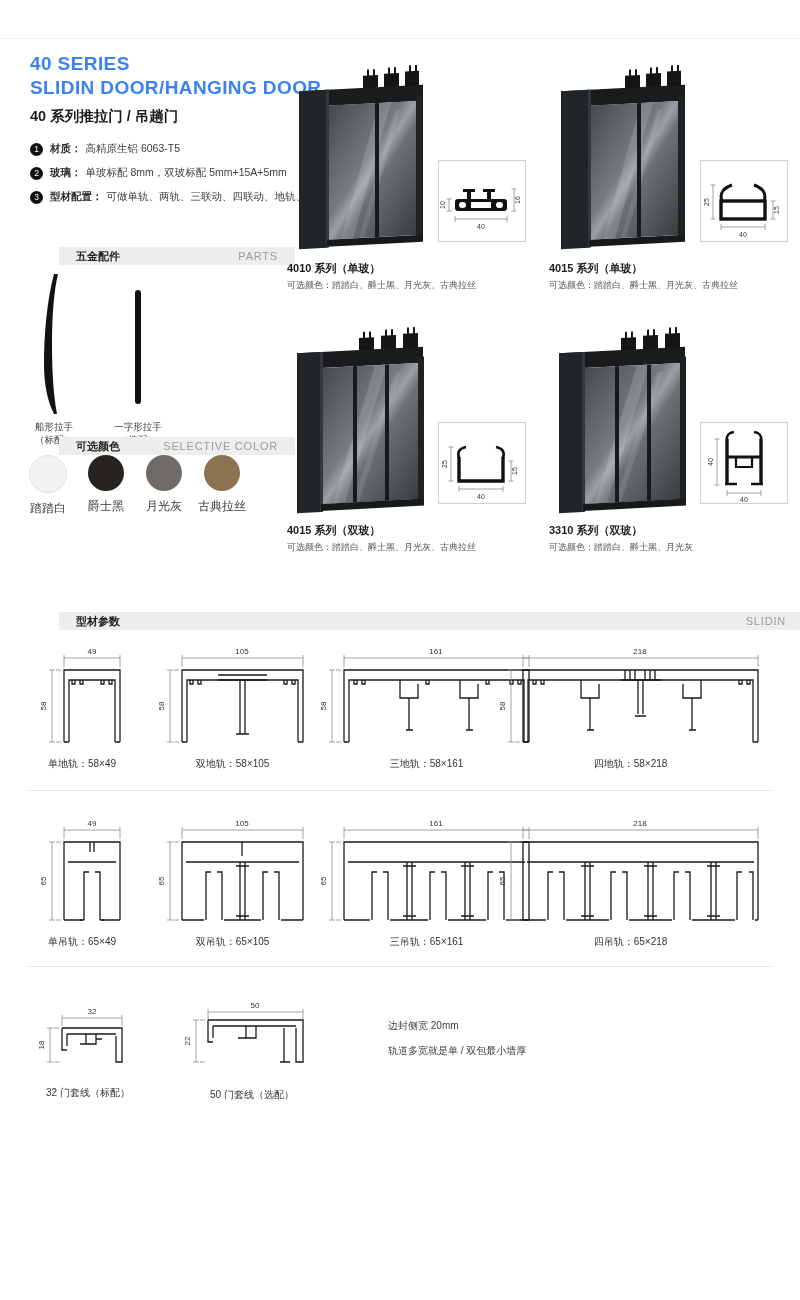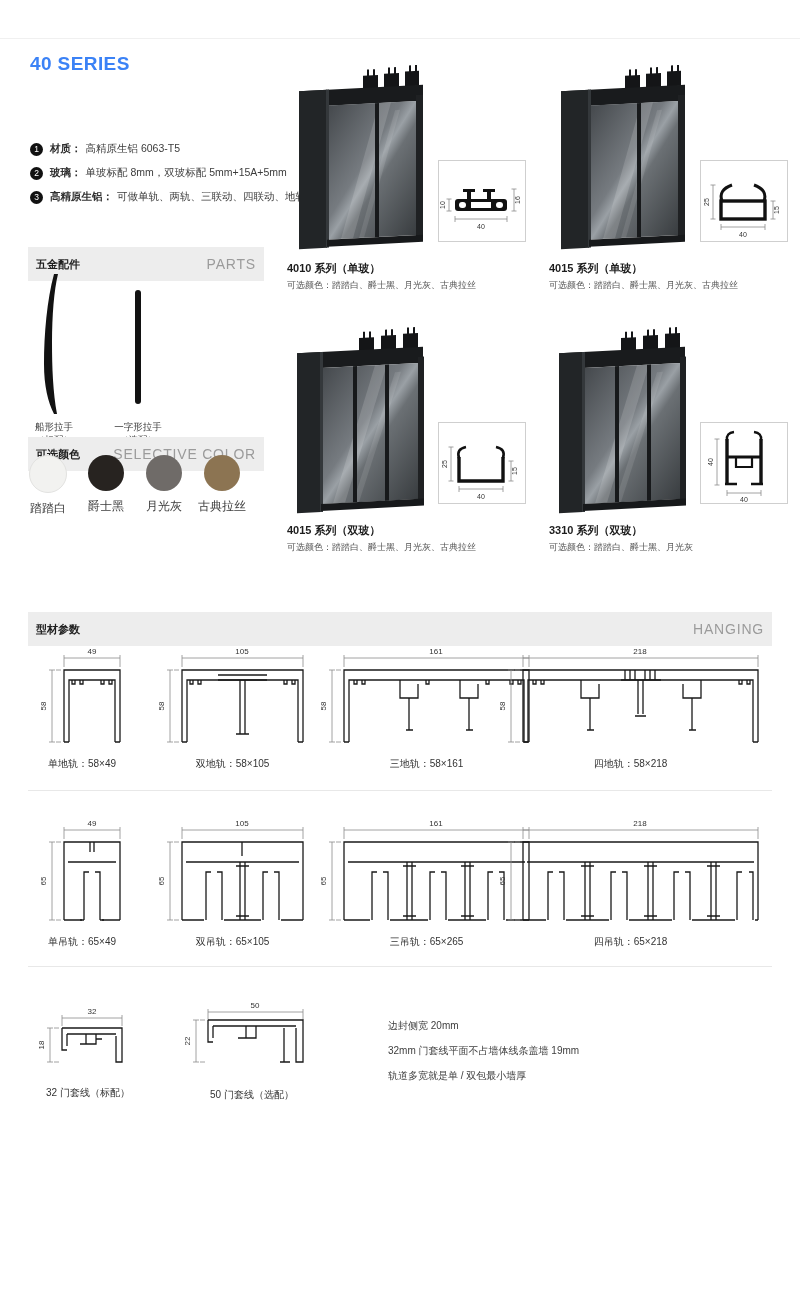--- a/index.html
+++ b/index.html
@@ -12,23 +12,23 @@
   .title-block{left:30px;top:52px;}
   .t-en{font-size:19px;font-weight:700;letter-spacing:.4px;color:#3b82f6;line-height:24px;}
   .t-cn{font-size:14.5px;font-weight:700;color:#1b1b1b;margin-top:7px;}
   
   .specs{left:30px;top:142px;}
   .spec{display:flex;align-items:center;margin-bottom:10px;font-size:10.5px;color:#3c3c3c;}
   .num{display:inline-flex;align-items:center;justify-content:center;width:13px;height:13px;border-radius:50%;
        background:#111;color:#fff;font-size:8.5px;margin-right:7px;flex:0 0 13px;}
   .spec b{font-weight:700;margin-right:4px;color:#2e2e2e;}
   
-  .bar{height:34px;background:#ededed;display:flex;align-items:center;justify-content:space-between;padding:0 8px;box-sizing:border-box;}
+  .bar{height:18px;background:#ededed;display:flex;align-items:center;justify-content:space-between;padding:0 17px;box-sizing:border-box;margin-left:31px;}
   .bar .cn{font-size:11px;font-weight:700;color:#1f1f1f;}
-  .bar .en{font-size:14px;color:#9b9b9b;letter-spacing:.8px;}
+  .bar .en{font-size:11px;color:#9b9b9b;letter-spacing:.8px;}
   .parts-bar{left:28px;top:247px;width:236px;}
   .colors-bar{left:28px;top:437px;width:236px;text-align:right;}
   .profile-bar{left:28px;top:612px;width:744px;}
   
   .handle-label{font-size:9.5px;color:#3c3c3c;text-align:center;line-height:13px;}
   
   .swatch{width:36px;height:36px;border-radius:50%;}
   .swatch-label{font-size:12px;color:#3c3c3c;text-align:center;margin-top:7px;white-space:nowrap;}
   .swatch-cell{position:absolute;top:455px;width:56px;display:flex;flex-direction:column;align-items:center;}
   
@@ -108,36 +108,38 @@
         <rect x="38" y="176" width="103" height="7" fill="#17191b"></rect>
       </g>
     </symbol>
   </defs>
 </svg>
 
 <div class="abs topline"></div>
 
 <div class="abs title-block">
   <div class="t-en">40 SERIES</div>
+  <div class="t-en">SLIDIN DOOR/HANGING DOOR</div>
+  <div class="t-cn">40 系列推拉门 / 吊趟门</div>
 </div>
 
 <div class="abs specs">
   <div class="spec">
     <span class="num">1</span>
     <b>材质：</b>
     <span>高精原生铝 6063-T5</span>
   </div>
   <div class="spec">
     <span class="num">2</span>
     <b>玻璃：</b>
     <span>单玻标配 8mm，双玻标配 5mm+15A+5mm</span>
   </div>
   <div class="spec">
     <span class="num">3</span>
-    <b>高精原生铝：</b>
+    <b>型材配置：</b>
     <span>可做单轨、两轨、三联动、四联动、地轨、吊轨</span>
   </div>
 </div>
 
 <div class="abs bar parts-bar">
   <span class="cn">五金配件</span>
   <span class="en">PARTS</span>
 </div>
 <svg class="abs" style="left:42px;top:272px" width="20" height="145">
   <path d="M12,2 C5,28 2,62 2,92 C2,114 6,130 12,142 L15,142 C11,120 10,96 10,70 C10,44 12,18 16,2 Z" fill="#121212"></path>
@@ -257,21 +259,21 @@
         <text class="sm" transform="rotate(-90 12 39)" x="12" y="39" text-anchor="middle">40</text>
       </svg>
     </div>
     <div class="p-name">3310 系列（双玻）</div>
     <div class="p-colors">可选颜色：踏踏白、爵士黑、月光灰</div>
   </div>
 </div>
 
 <div class="abs bar profile-bar">
   <span class="cn">型材参数</span>
-  <span class="en">HANGING</span>
+  <span class="en">SLIDIN</span>
 </div>
 
 <div class="abs" style="left:38px;top:644px">
   <svg width="88" height="106">
     <path class="dim" d="M26,14 H82 M26,11 V17 M82,11 V17 M26,17 V23 M82,17 V23 M14,26 V98 M11,26 H17 M11,98 H17 M18,26 H23 M18,98 H23"></path>
     <text x="54" y="10" text-anchor="middle">49</text>
     <text transform="rotate(-90 8 62)" x="8" y="62" text-anchor="middle">58</text>
     <path class="draw" d="M26,98 V26 H82 V98 M31,98 V36 H77 V98 M26,98 h5 M82,98 h-5"></path>
     <path class="draw" d="M34,36 v4 h3 v-4 m5,0 v4 h3 v-4 M63,36 v4 h3 v-4 m5,0 v4 h3 v-4"></path>
   </svg>
@@ -346,21 +348,21 @@
 
 <div class="abs" style="left:318px;top:816px">
   <svg width="217" height="112">
     <path class="dim" d="M26,14 H211 M26,11 V17 M211,11 V17 M26,17 V23 M211,17 V23 M14,26 V104 M11,26 H17 M11,104 H17 M18,26 H23 M18,104 H23"></path>
     <text x="118" y="10" text-anchor="middle">161</text>
     <text transform="rotate(-90 8 65)" x="8" y="65" text-anchor="middle">65</text>
     <path class="draw" d="M26,104 V26 H211 V104 M26,104 H52 M72,104 H110 M130,104 H168 M188,104 H211"></path>
     <path class="draw" d="M30,46 H207 M54,104 V56 h5 M70,104 V56 h-5 M112,104 V56 h5 M128,104 V56 h-5 M170,104 V56 h5 M186,104 V56 h-5"></path>
     <path class="draw" d="M89,46 V104 M94,46 V104 M85,50 h13 M85,100 h13 M147,46 V104 M152,46 V104 M143,50 h13 M143,100 h13"></path>
   </svg>
-  <div class="track-label">三吊轨：65×265</div>
+  <div class="track-label">三吊轨：65×161</div>
 </div>
 
 <div class="abs" style="left:497px;top:816px">
   <svg width="267" height="112">
     <path class="dim" d="M26,14 H261 M26,11 V17 M261,11 V17 M26,17 V23 M261,17 V23 M14,26 V104 M11,26 H17 M11,104 H17 M18,26 H23 M18,104 H23"></path>
     <text x="143" y="10" text-anchor="middle">218</text>
     <text transform="rotate(-90 8 65)" x="8" y="65" text-anchor="middle">65</text>
     <path class="draw" d="M26,104 V26 H261 V104 M26,104 H49 M69,104 H112 M132,104 H175 M195,104 H238 M258,104 H261"></path>
     <path class="draw" d="M30,46 H257 M51,104 V56 h5 M67,104 V56 h-5 M114,104 V56 h5 M130,104 V56 h-5 M177,104 V56 h5 M193,104 V56 h-5 M240,104 V56 h5 M256,104 V56 h-4"></path>
     <path class="draw" d="M88,46 V104 M93,46 V104 M84,50 h13 M84,100 h13 M151,46 V104 M156,46 V104 M147,50 h13 M147,100 h13 M214,46 V104 M219,46 V104 M210,50 h13 M210,100 h13"></path>
@@ -387,15 +389,14 @@
     <text x="73" y="8" text-anchor="middle">50</text>
     <text transform="rotate(-90 8 41)" x="8" y="41" text-anchor="middle">22</text>
     <path class="draw" d="M26,20 H121 V62 H114 V28 M114,62 H121 M26,20 V42 h5 M31,26 V38 M31,26 H114"></path>
     <path class="draw" d="M102,28 V62 M98,62 h10 M64,26 V38 H74 V26 M64,38 H56"></path>
   </svg>
   <div class="casing-label">50 门套线（选配）</div>
 </div>
 
 <div class="abs notes">
   <div>边封侧宽 20mm</div>
-  <div>32mm 门套线平面不占墙体线条盖墙 19mm</div>
   <div>轨道多宽就是单 / 双包最小墙厚</div>
 </div>
 
 </body></html>

